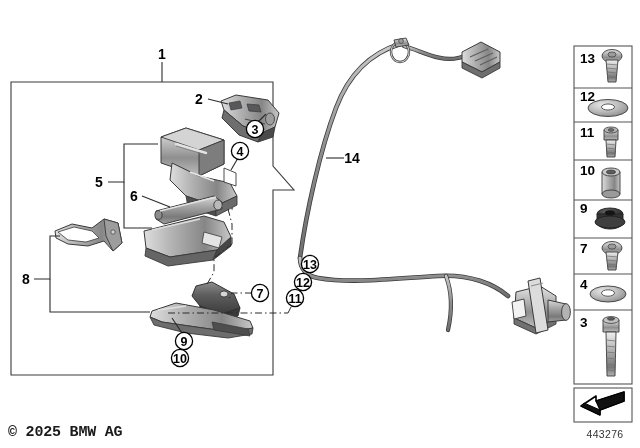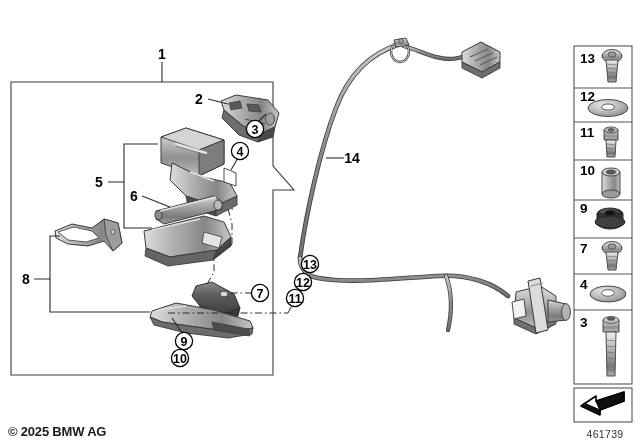--- a/index.html
+++ b/index.html
@@ -21,22 +21,22 @@
     width: 640px;
     height: 448px;
   }
   #stage svg {
     display: block;
   }
   .copyright {
     position: absolute;
     left: 8px;
     top: 424px;
-    font-family: Liberation Sans, sans-serif;
-    font-size: 13px;
+    font-family: Liberation Mono, monospace;
+    font-size: 15px;
     font-weight: bold;
     letter-spacing: -0.2px;
     color: #1a1a1a;
     white-space: nowrap;
   }
   .diagram-id {
     position: absolute;
     left: 575px;
     top: 428px;
     width: 60px;
@@ -411,13 +411,13 @@
     <g>
       <path d="M 581 406 L 596 396 L 596 401 L 624 392 L 624 401 L 600 410 L 600 415 Z" fill="#ffffff" stroke="#000000" stroke-width="1.6" stroke-linejoin="round"></path>
       <path d="M 596 401 L 624 392 L 624 401 L 600 410 Z" fill="#111111" stroke="#000000" stroke-width="1.2"></path>
       <path d="M 581 406 L 600 415 L 600 410 L 584 403 Z" fill="#111111" stroke="#000000" stroke-width="1"></path>
     </g>
   </g>
 </svg>
 </div>
 
 <div class="copyright">© 2025 BMW AG</div>
-<div class="diagram-id">461739</div>
+<div class="diagram-id">443276</div>
 
 </body></html>

